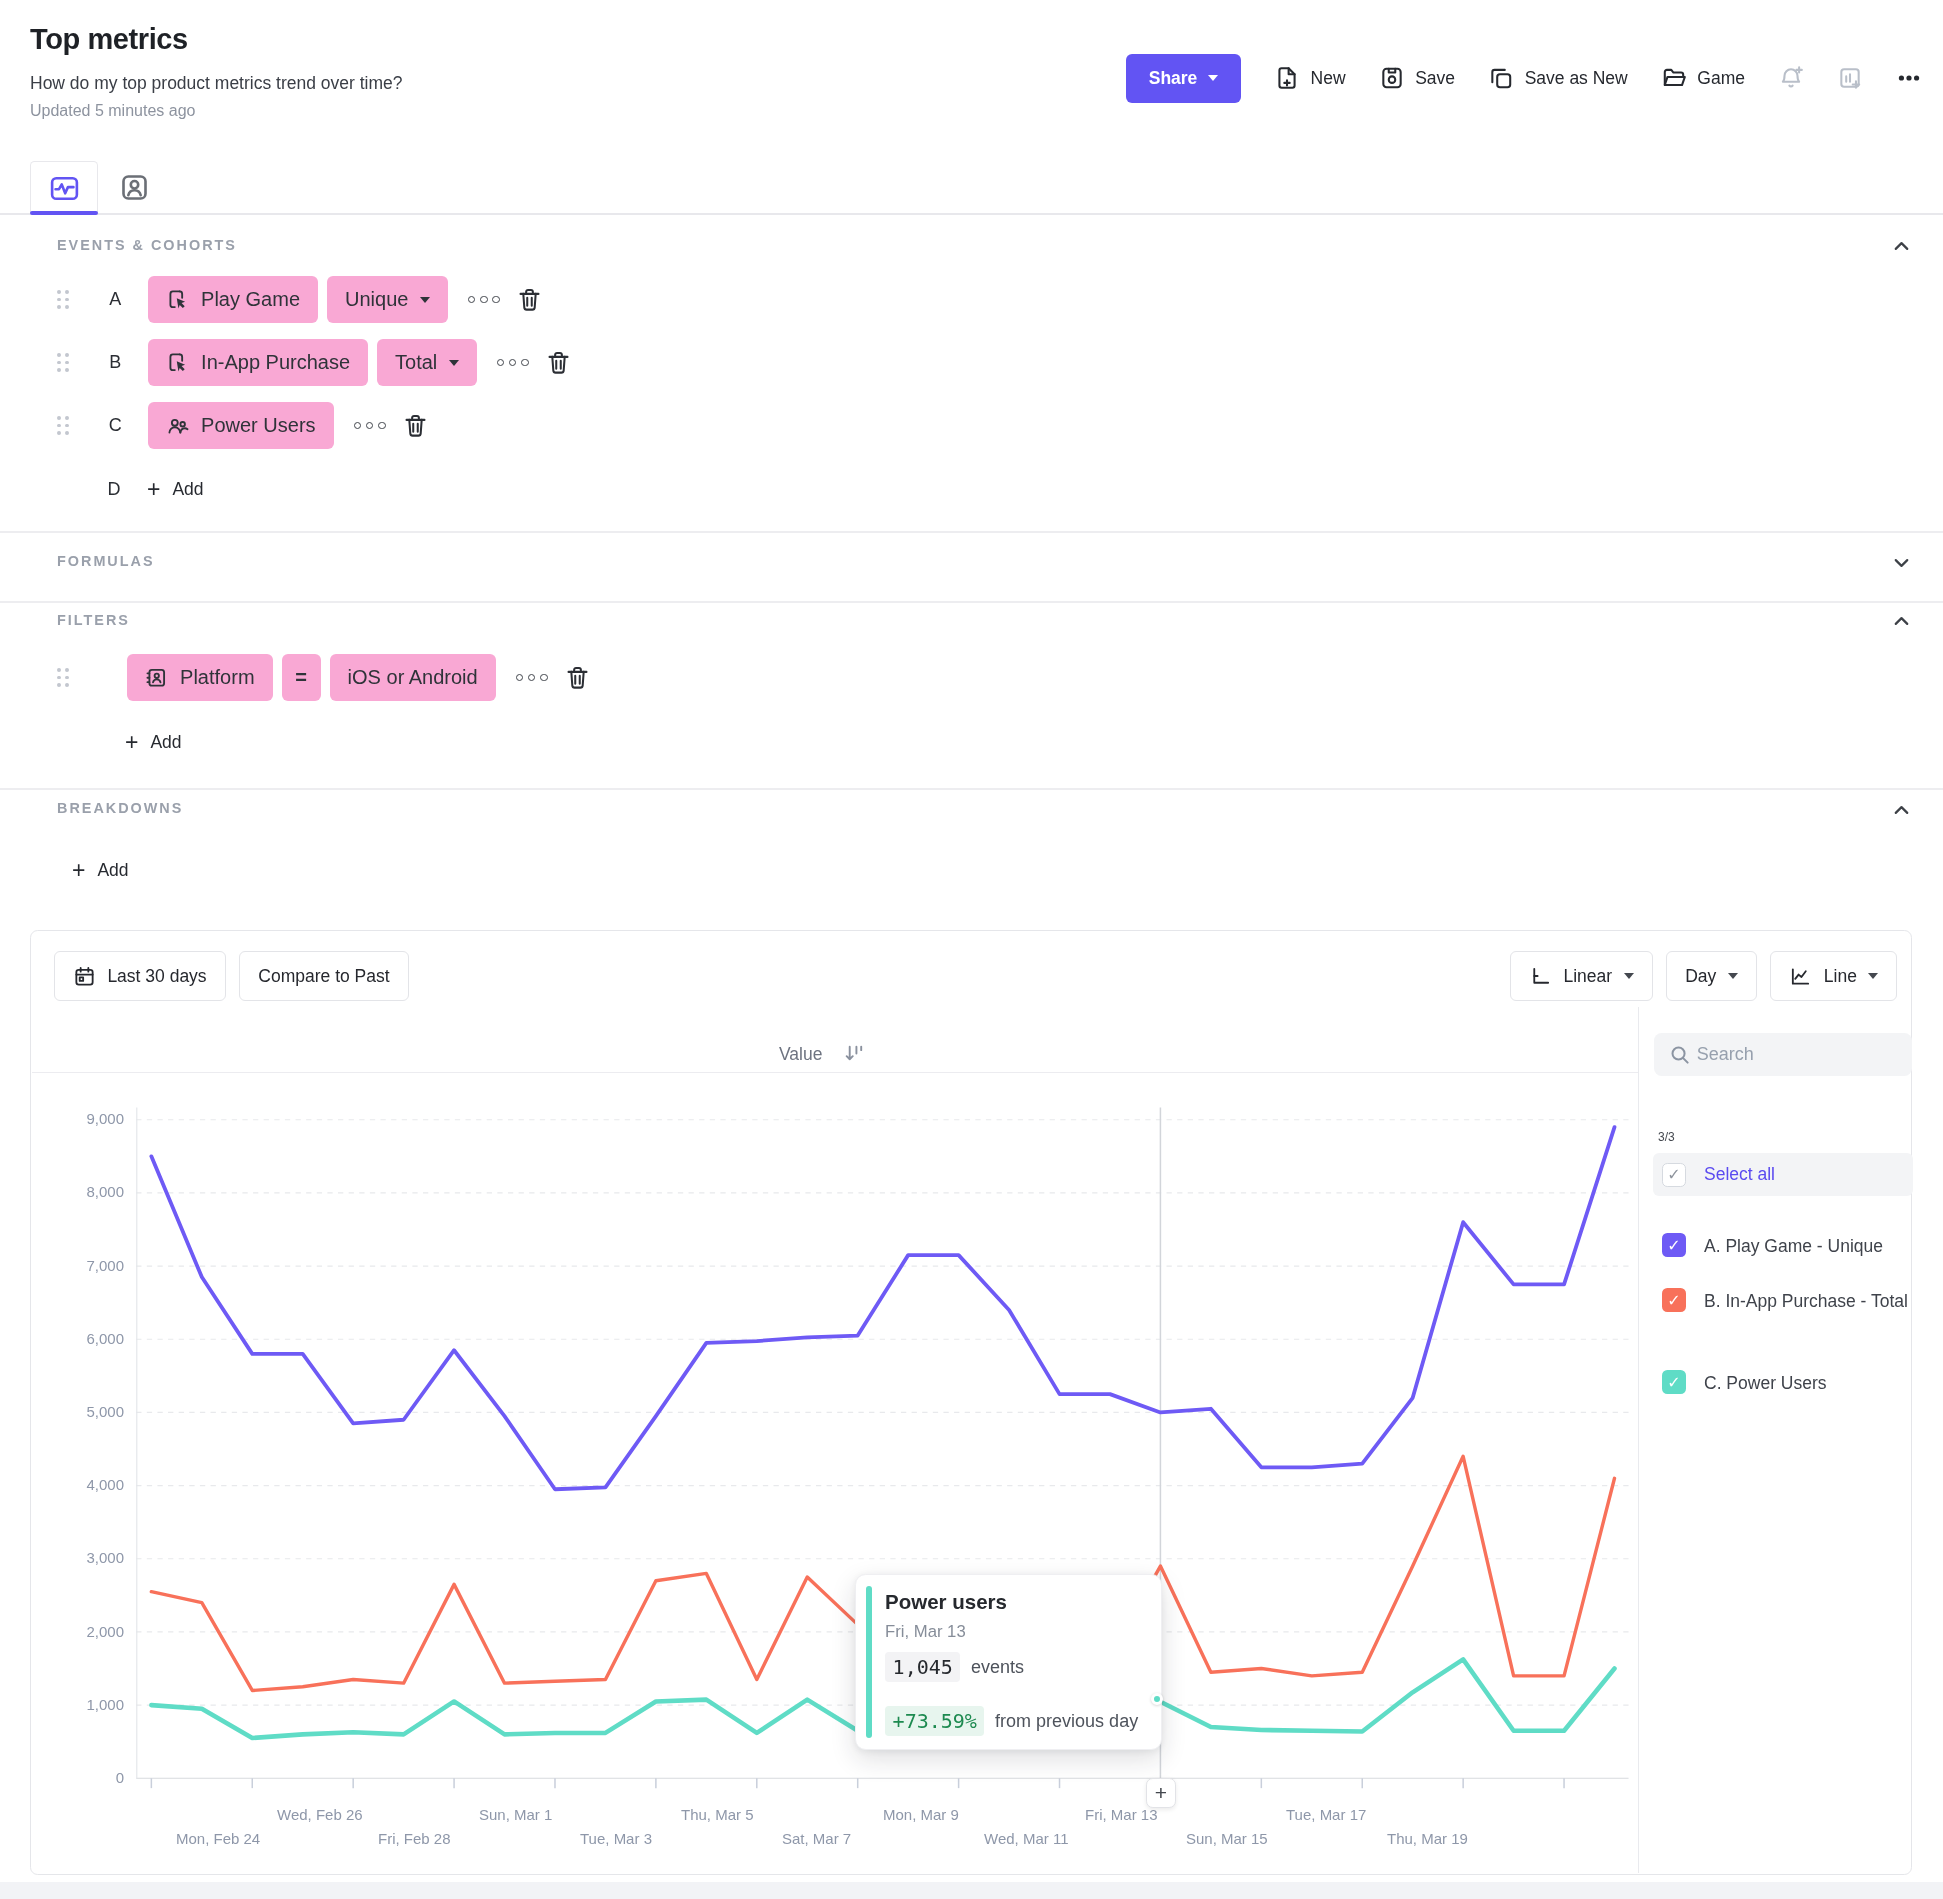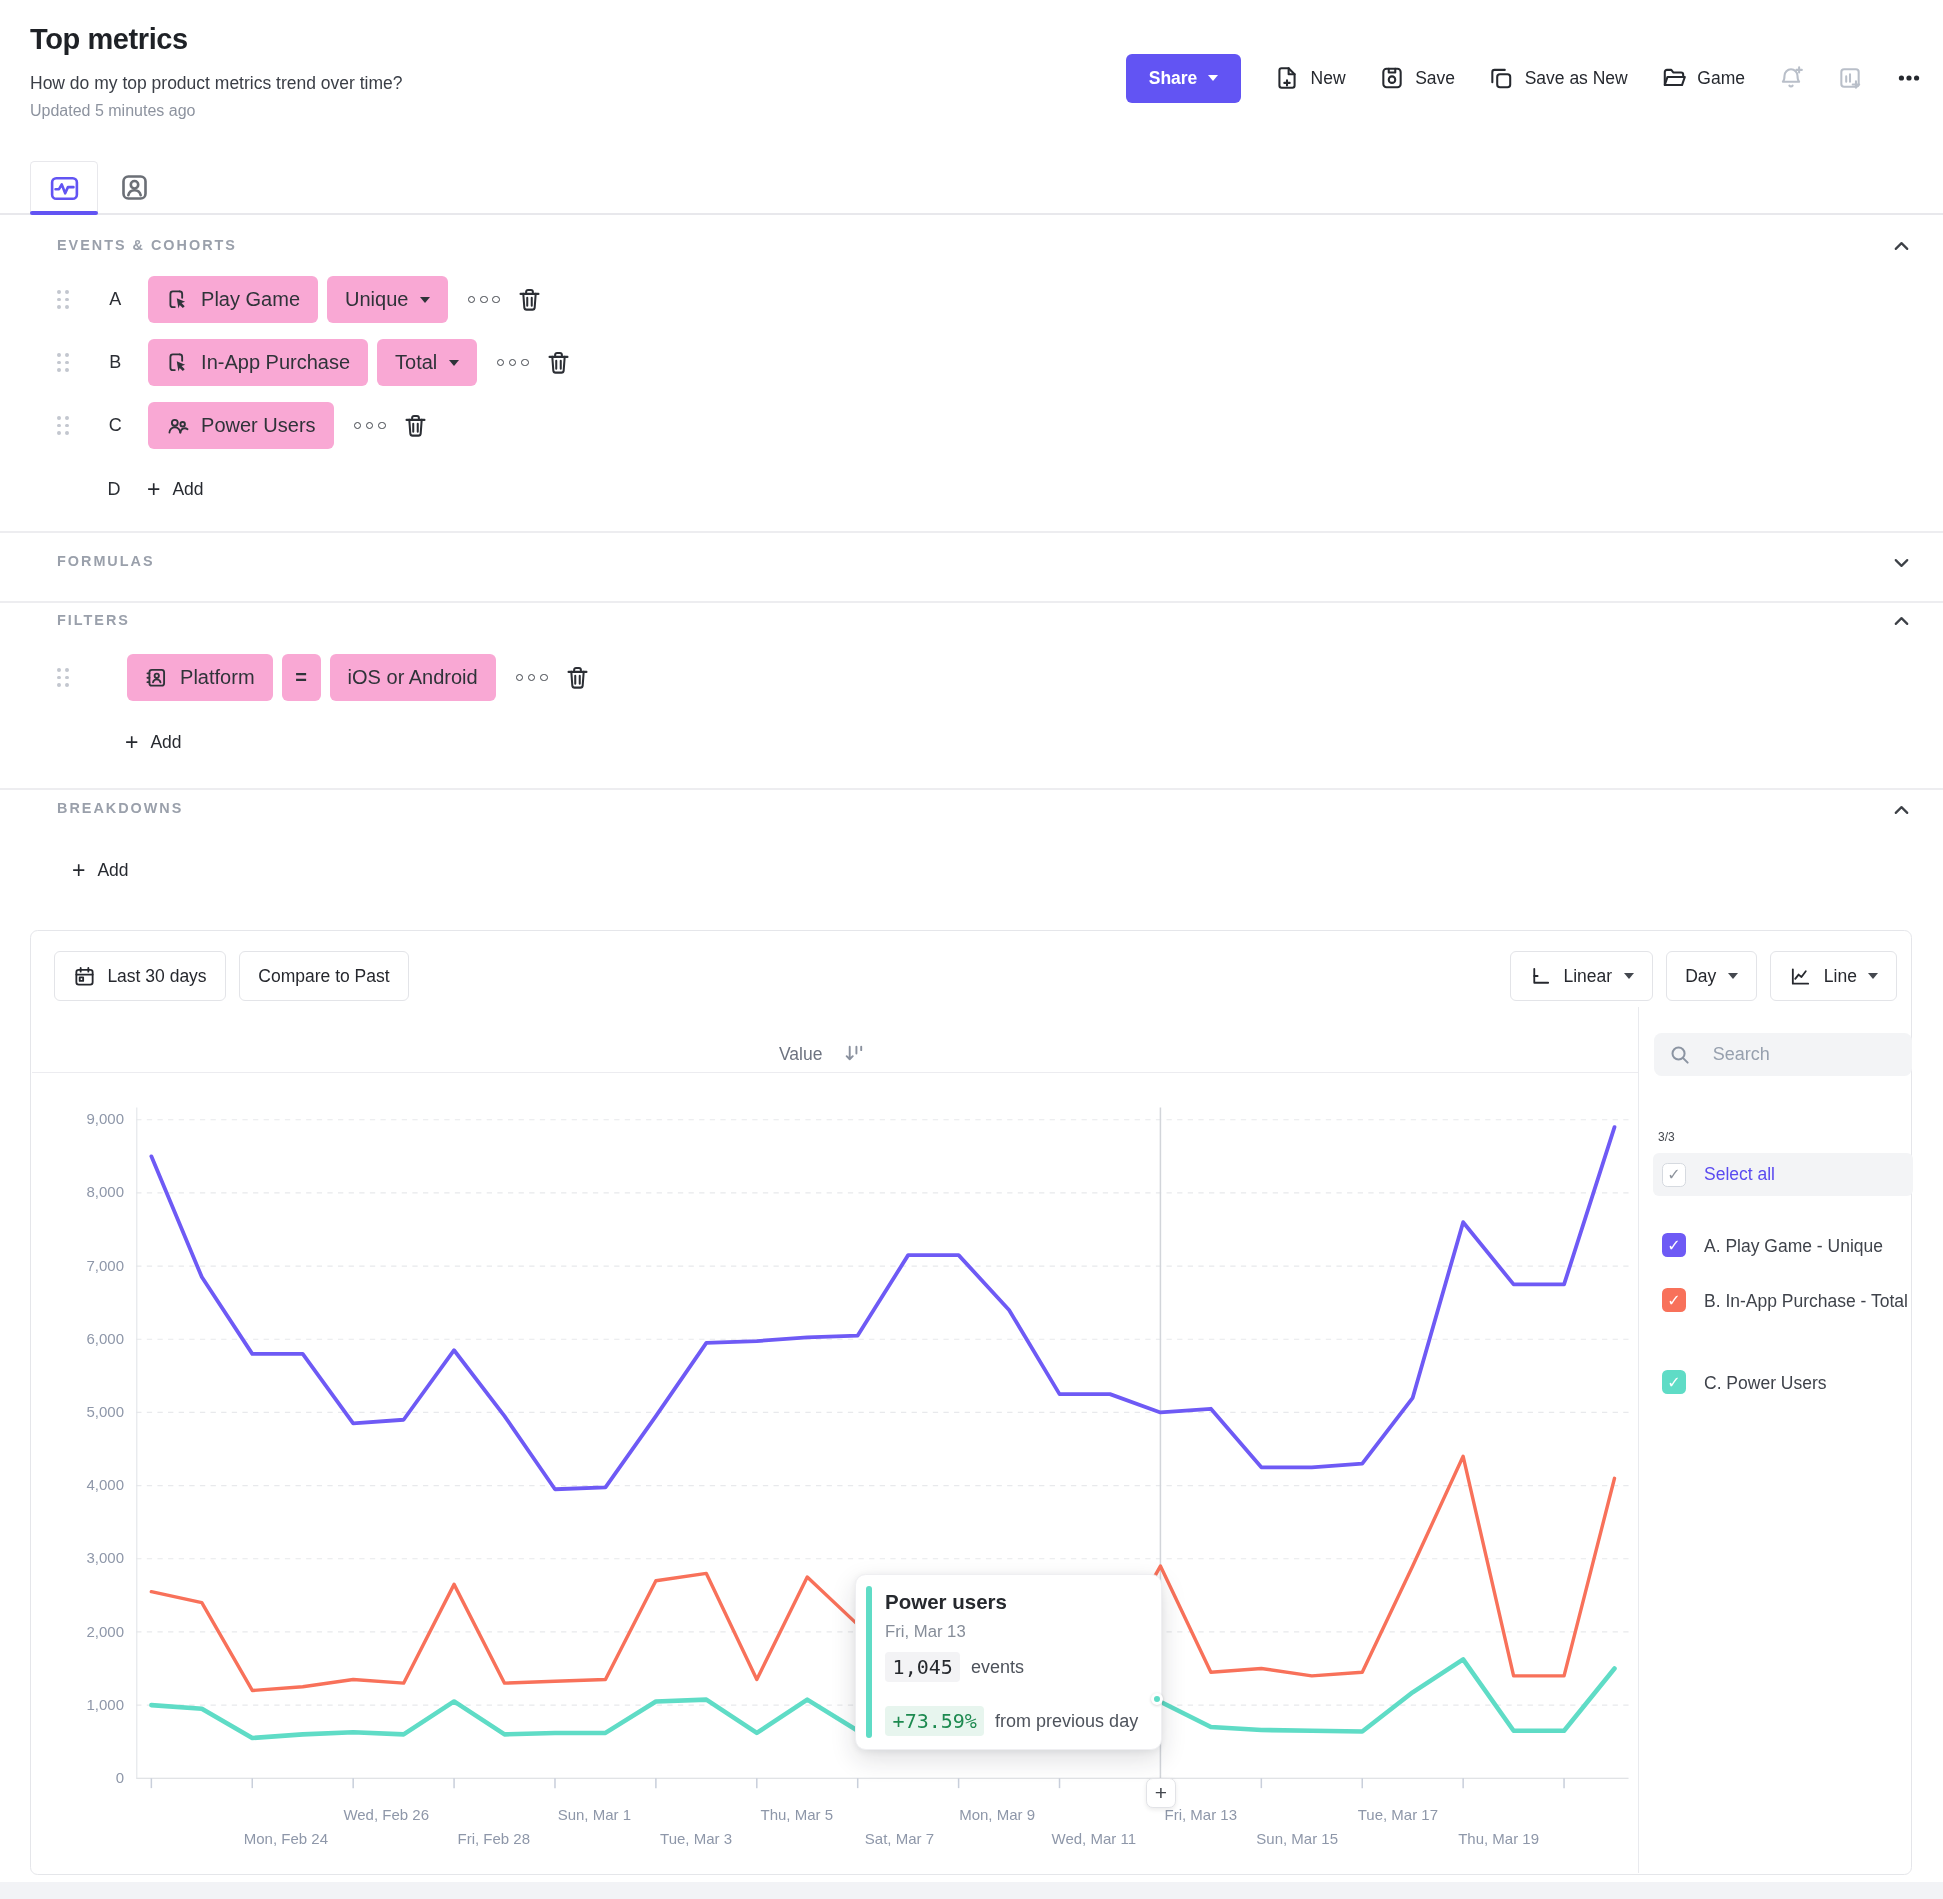--- a/index.html
+++ b/index.html
@@ -54,38 +54,38 @@
   .cbtn { display:flex; align-items:center; gap:11.4px; height:50px; padding:0 18px; border:1.1px solid #e3e4e8; border-radius:6px; background:#fff; font-size:17.5px; color:#26282e; cursor:pointer; white-space:nowrap; }
   .cbtn .b-icon { width:23px; height:23px; color:#26282e; }
   .cbtn .caret { color:#44484f; }
 
   .value-header { left:748px; top:111px; display:flex; align-items:flex-end; gap:21px; color:#6d7380; font-size:17.5px; }
   .sort-icon { width:23px; height:23px; color:#8a919e; cursor:pointer; }
   .plot-divider { left:0.8px; top:141px; width:1606px; height:1.1px; background:#ececf0; }
   .legend-vborder { left:1607px; top:76px; bottom:0.8px; width:1.1px; background:#e9eaee; }
 
   .ylabel { left:0; width:93px; text-align:right; font-size:15px; color:#8e97a9; }
-  .xlabel { width:152px; text-align:right; font-size:15px; color:#8e97a9; }
+  .xlabel { width:152px; text-align:left; font-size:15px; color:#8e97a9; }
 
   
   .tooltip { left:824px; top:643px; width:307px; height:176px; background:#fff; border:0.8px solid #efeff2; border-radius:10.6px; box-shadow:0 9px 26px rgba(25,28,40,.14), 0 1.5px 6px rgba(25,28,40,.06); z-index:6; }
   .tt-bar { position:absolute; left:10px; top:10.6px; bottom:10.6px; width:6px; border-radius:3.8px; }
   .tt-title { position:absolute; left:29px; top:15px; font-size:20.5px; font-weight:700; color:#26292e; }
   .tt-date { position:absolute; left:29px; top:47px; font-size:16.7px; color:#868d99; }
   .tt-row1 { position:absolute; left:29px; top:77px; display:flex; align-items:center; gap:10.6px; font-size:18px; color:#4e535c; }
   .tt-row2 { position:absolute; left:29px; top:117px; display:flex; align-items:center; gap:10.6px; font-size:18px; color:#4e535c;margin-top:14px; }
   .chip { font-family:"DejaVu Sans Mono","Liberation Mono",monospace; font-size:20px; padding:3px 7.6px; border-radius:3.8px; }
   .chip-val { background:#f3f3f5; color:#26292e; }
   .chip-delta { background:#e7f5ee; color:#1d8a50; }
 
   .hover-dot { left:1120px; top:762px; width:12px; height:12px; border-radius:50%; border:3px solid #ffffff; box-shadow:0 0.8px 3px rgba(0,0,0,.18); z-index:7; }
   .plus-btn { left:1115px; top:847px; width:30px; height:30px; background:#fff; border:1.1px solid #e2e3e7; border-radius:6.8px; box-shadow:0 1.5px 4.6px rgba(0,0,0,.08); display:flex; align-items:center; justify-content:center; font-size:21px; color:#43474e; z-index:5; cursor:pointer; }
 
   
-  .search-box { left:1623px; top:102px; width:258px; height:43px; background:#f3f4f6; border-radius:7.6px; display:flex; align-items:center; gap:22px; padding:0 13.7px; }
+  .search-box { left:1623px; top:102px; width:258px; height:43px; background:#f3f4f6; border-radius:7.6px; display:flex; align-items:center; gap:6px; padding:0 13.7px; }
   .search-box input { border:none; outline:none; background:transparent; font-size:18px; color:#3c4048; width:182px; font-family:inherit; }
   .search-box input::placeholder { color:#97a0ae; }
   .search-icon { width:23px; height:23px; color:#8b94a2; }
   .legend-count { left:1627px; top:199px; font-size:12px; color:#44484f; }
   .select-all-row { left:1622px; top:222px; width:260px; height:43px; background:#f3f4f6; border-radius:6px; display:flex; align-items:center; gap:18px; padding:0 9px; cursor:pointer; }
   .cbox { width:24px; height:24px; border-radius:5.3px; flex:none; display:flex; align-items:center; justify-content:center; font-size:16px; font-weight:700; color:#fff; }
   .cbox-neutral { background:#fff; border:1.1px solid #d6dae0; color:#8e949d; }
   .select-all-label { font-size:17.5px; font-weight:500; color:#5b4bf0; }
   .legend-item { left:1622px; width:266px; display:flex; gap:18px; padding:0 9px; align-items:flex-start; cursor:pointer; }
   .legend-item .lbl { font-size:17.5px; color:#3f434b; line-height:1.55; }

